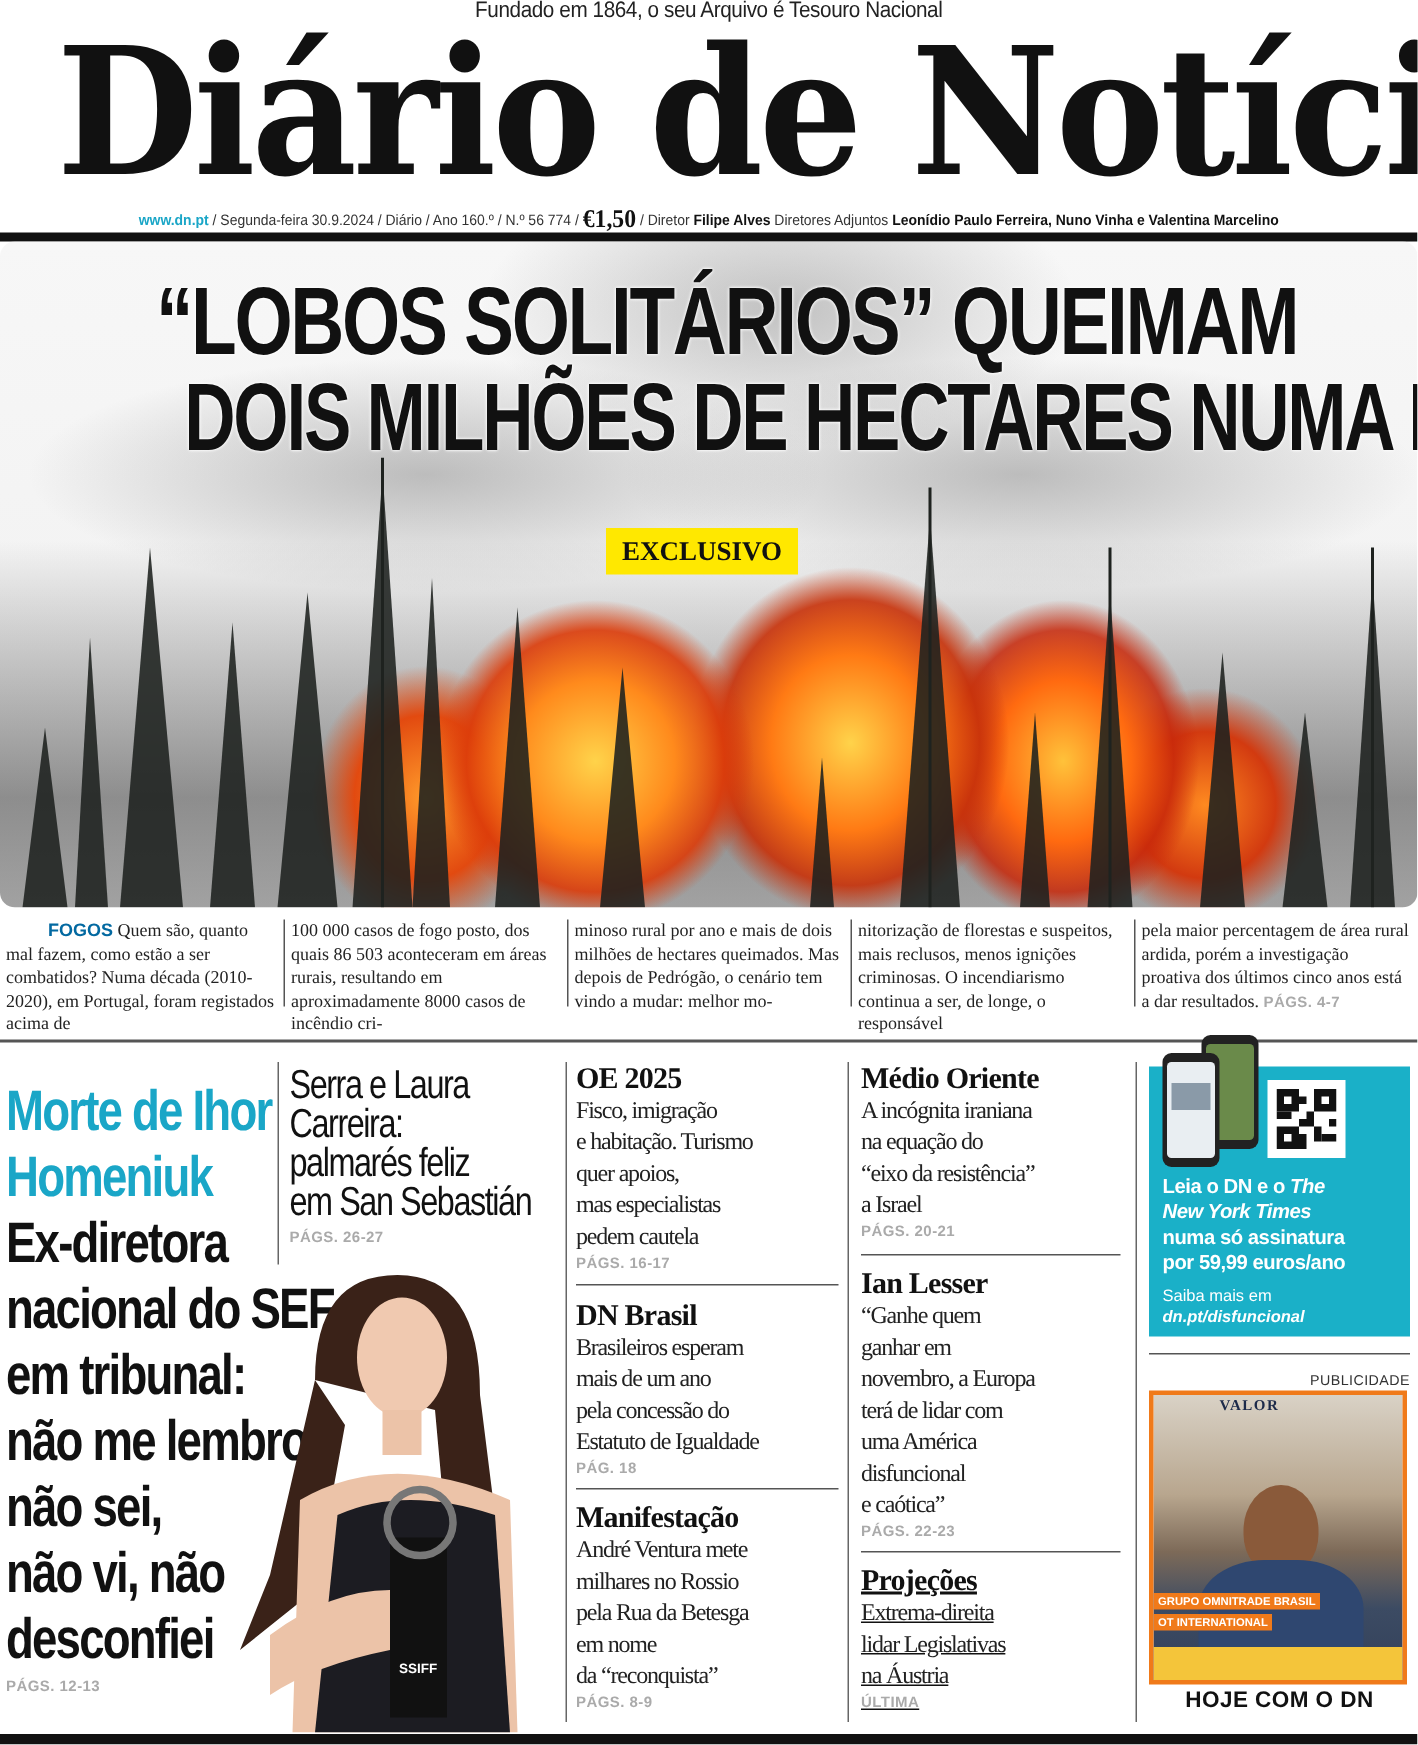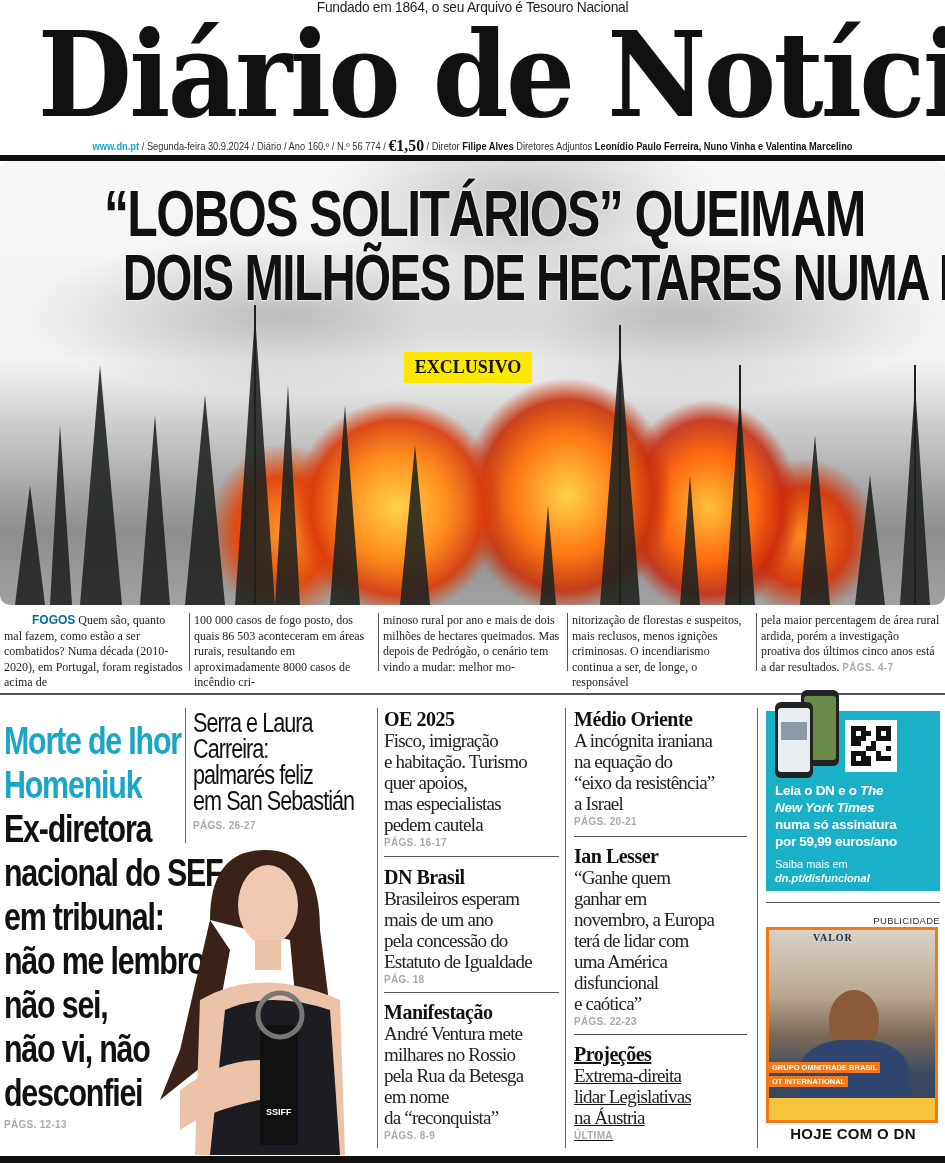--- a/index.html
+++ b/index.html
@@ -53,21 +53,21 @@
   .vline { position: absolute; background: #666; width: 1px; }
 
   .serra { position: absolute; top: 710px; left: 193px; width: 180px; font-family: "Liberation Sans Narrow", "Liberation Sans", sans-serif; color: #111; }
   .serra .t { font-size: 27px; line-height: 26px; letter-spacing: -1.2px; transform: scaleX(0.8); transform-origin: left; white-space: nowrap; }
   .serra .pgs { display: block; margin-top: 6px; }
 
   .photo { position: absolute; top: 850px; left: 140px; width: 240px; height: 305px; }
 
   .brief { position: absolute; font-family: "Liberation Serif", serif; color: #111; }
   .brief .k { font-weight: bold; font-size: 20px; line-height: 22px; letter-spacing: -0.5px; }
-  .brief .t { font-size: 19px; line-height: 21px; letter-spacing: -0.8px; color: #222; font-weight: 300; }
+  .brief .t { font-size: 16px; line-height: 21px; letter-spacing: -0.8px; color: #222; font-weight: 300; }
   .brief .pgs { display: block; margin-top: 2px; }
   .hr { position: absolute; height: 1px; background: #555; }
 
   .promo { position: absolute; top: 711px; left: 766px; width: 174px; height: 180px; background: #1ab0c8; }
   .phones { position: absolute; top: 688px; left: 773px; width: 70px; height: 92px; }
   .qr { position: absolute; top: 720px; left: 845px; width: 52px; height: 52px; background: #fff; padding: 6px; }
   .promo-text { position: absolute; top: 782px; left: 775px; width: 170px; font-family: "Liberation Sans", sans-serif; font-weight: bold; color: #fff; font-size: 13.5px; line-height: 17px; letter-spacing: -0.3px; }
   .promo-sub { position: absolute; top: 857px; left: 775px; width: 170px; font-family: "Liberation Sans", sans-serif; color: #fff; font-size: 11px; line-height: 14px; }
   .promo-sub .u { font-weight: bold; font-style: italic; }
 

